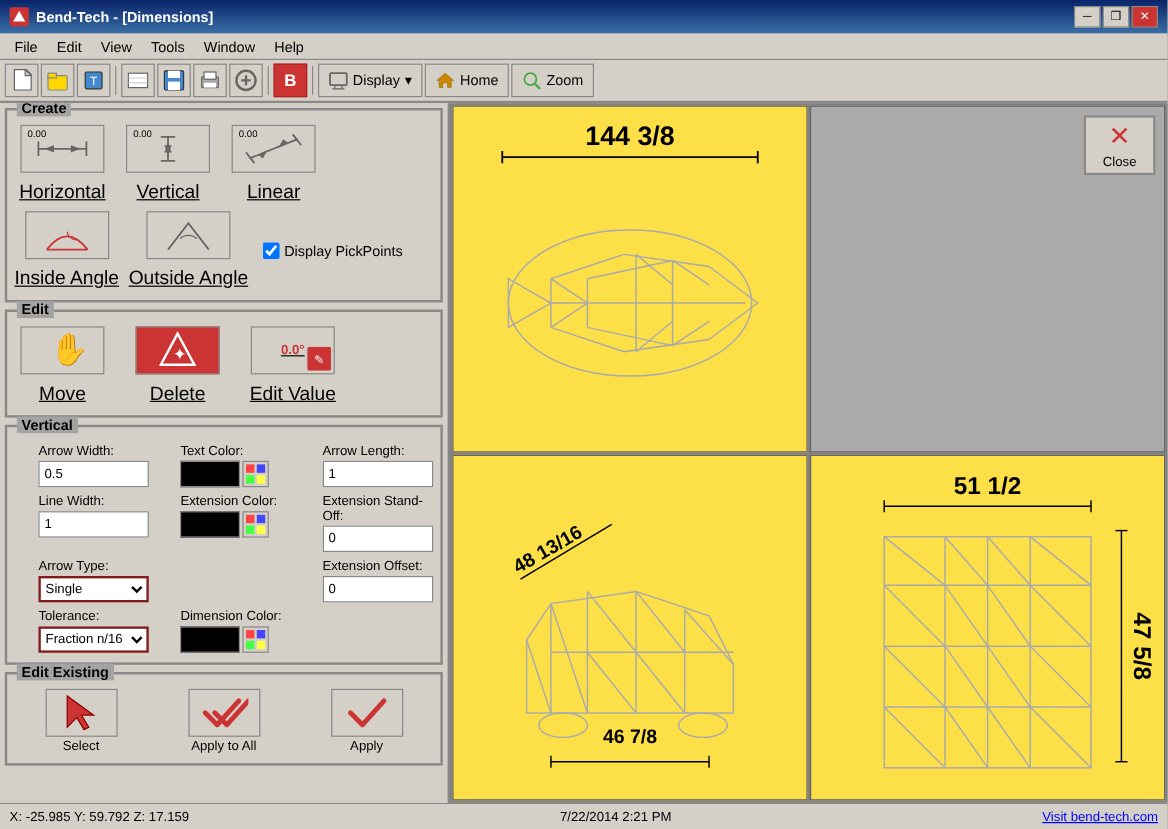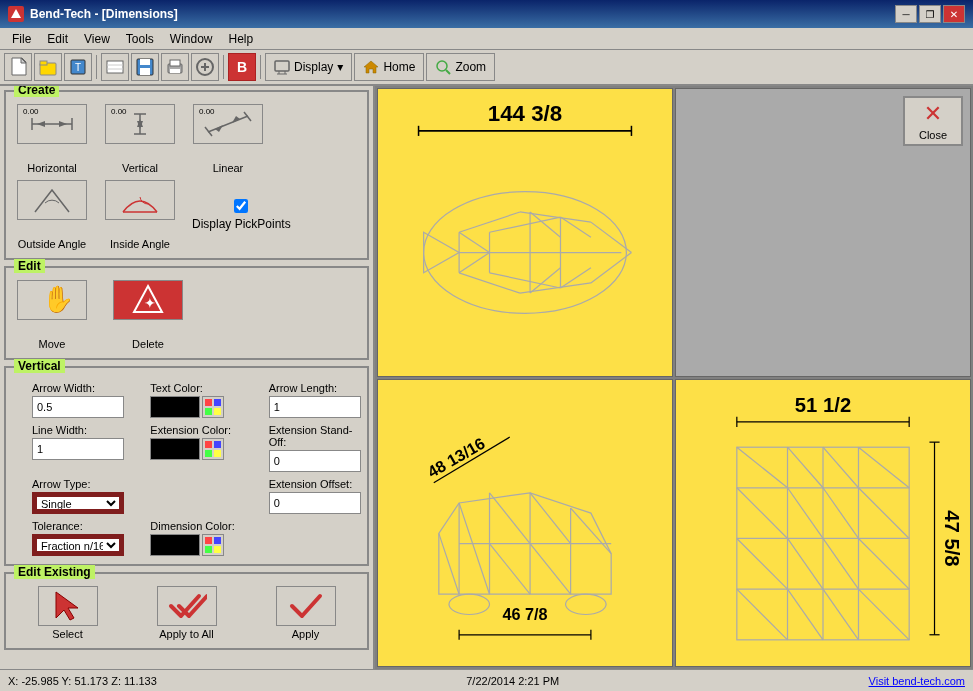--- a/index.html
+++ b/index.html
@@ -88,61 +88,61 @@
       border: 2px solid #888;
       background: #d4d0c8;
       margin-bottom: 6px;
       padding: 4px 6px 8px 6px;
       position: relative;
     }
     .section-label {
       position: absolute;
       top: -9px;
       left: 8px;
-      background: #bef264;
+      background: #a3a3a3;
       padding: 0 4px;
       font-weight: bold;
       font-size: 12px;
     }
 
     
     .create-grid {
       display: flex;
       flex-direction: column;
       gap: 6px;
       margin-top: 8px;
     }
     .create-row { display: flex; gap: 8px; align-items: center; }
     .create-btn {
-      display: flex; flex-direction: column; align-items: center; gap: 18px;
-      cursor: pointer; min-width: 80px;
+      display: flex; flex-direction: column; align-items: center; gap: 8px;
+      cursor: pointer; min-width: 80px; text-decoration: underline;
     }
     .create-icon-box {
       width: 70px; height: 40px;
       background: #d4d0c8;
       border: 1px solid #888;
       display: flex; align-items: center; justify-content: center;
       position: relative;
     }
-    .create-btn-label { font-size: 11px; }
+    .create-btn-label { font-size: 16px; }
 
     
     .checkbox-row { display: flex; align-items: center; gap: 4px; }
     .checkbox-row input { width: 14px; height: 14px; }
 
     
     .edit-row { display: flex; gap: 16px; margin-top: 8px; align-items: center; }
     .settings-field { display: flex; flex-direction: column; gap: 2px; margin-left: 20px; }
     .settings-field label { font-size: 11px; }
     .settings-field input[type="text"] {
       width: 100%; height: 22px; border: 1px solid #888;
       background: white; padding: 0 4px; font-size: 11px;
     }
     .settings-field select {
-      width: 100%; height: 22px; border: 5px solid #7f1d1d;
+      width: 100%; height: 22px; border: 2px solid #7f1d1d;
       background: white; font-size: 11px;
     }
     .color-box-container { display: flex; align-items: center; gap: 2px; }
     .color-box { width: 50px; height: 22px; background: black; border: 1px solid #888; }
     .color-picker-btn {
       width: 22px; height: 22px;
       background: #d4d0c8;
       border: 1px solid #888;
       display: flex; align-items: center; justify-content: center;
       cursor: pointer; font-size: 8px;
@@ -369,39 +369,39 @@
               </svg>
             </div>
             <span class="create-btn-label">Linear</span>
           </div>
         </div>
         <div class="create-row">
 
           <div class="create-btn">
             <div class="create-icon-box">
               <svg width="50" height="36" viewBox="0 0 50 36">
-                <path d="M 8,30 L 25,8 L 42,30" fill="none" stroke="#666" stroke-width="1.5"></path>
-                <path d="M 18,21 A 10,10 0 0 1 32,21" fill="none" stroke="#666" stroke-width="1"></path>
-              </svg>
-            </div>
-            <span class="create-btn-label">Outside Angle</span>
+                <path d="M 8,30 Q 25,8 42,30" fill="none" stroke="#cc3333" stroke-width="1.5"></path>
+                <line x1="8" y1="30" x2="42" y2="30" stroke="#cc3333" stroke-width="1.5"></line>
+                <path d="M 25,15 A 8,8 0 0 0 33,22" fill="none" stroke="#cc3333" stroke-width="1"></path>
+              </svg>
+            </div>
+            <span class="create-btn-label">Inside Angle</span>
           </div>
 
           <div class="create-btn">
             <div class="create-icon-box">
               <svg width="50" height="36" viewBox="0 0 50 36">
-                <path d="M 8,30 Q 25,8 42,30" fill="none" stroke="#cc3333" stroke-width="1.5"></path>
-                <line x1="8" y1="30" x2="42" y2="30" stroke="#cc3333" stroke-width="1.5"></line>
-                <path d="M 25,15 A 8,8 0 0 0 33,22" fill="none" stroke="#cc3333" stroke-width="1"></path>
-              </svg>
-            </div>
-            <span class="create-btn-label">Inside Angle</span>
-          </div>
-
-          <div class="checkbox-row" style="margin-left: 4px; flex-direction: column;">
+                <path d="M 8,30 L 25,8 L 42,30" fill="none" stroke="#666" stroke-width="1.5"></path>
+                <path d="M 18,21 A 10,10 0 0 1 32,21" fill="none" stroke="#666" stroke-width="1"></path>
+              </svg>
+            </div>
+            <span class="create-btn-label">Outside Angle</span>
+          </div>
+
+          <div class="checkbox-row" style="margin-left: 4px;">
             <input type="checkbox" checked="" style="">
             <label>Display PickPoints</label>
           </div>
         </div>
       </div>
     </div>
 
     <div class="section-box">
       <span class="section-label">Edit</span>
       <div class="edit-row">
@@ -418,20 +418,32 @@
         <div class="create-btn">
           <div class="create-icon-box" style="background: #cc3333;">
             <svg width="36" height="36" viewBox="0 0 36 36">
               <polygon points="18,4 32,30 4,30" fill="#cc3333" stroke="white" stroke-width="2"></polygon>
               <text x="14" y="26" font-size="14" fill="white">✦</text>
             </svg>
           </div>
           <span class="create-btn-label">Delete</span>
         </div>
 
+        <div class="create-btn">
+          <div class="create-icon-box">
+            <div style="position: relative; display: flex; align-items: center; justify-content: center; width: 100%; height: 100%;">
+              <span style="font-size: 11px; color: #cc3333; font-weight: bold;">0.0°</span>
+              <svg width="20" height="20" viewBox="0 0 20 20" style="position: absolute; right: 2px; bottom: 2px;">
+                <rect x="0" y="0" width="20" height="20" fill="#cc3333" rx="2"></rect>
+                <text x="10" y="14" text-anchor="middle" font-size="10" fill="white">✎</text>
+              </svg>
+            </div>
+          </div>
+          <span class="create-btn-label">Edit Value</span>
+        </div>
       </div>
     </div>
 
     <div class="section-box">
       <span class="section-label">Vertical</span>
       <div style="display: grid; grid-template-columns: 1fr 1fr 1fr; gap: 6px; margin-top: 10px;">
 
         <div class="settings-field">
           <label>Arrow Width:</label>
           <input type="text" value="0.5" style="">
@@ -691,16 +703,16 @@
           <line x1="95" y1="150" x2="130" y2="200"></line>
           <line x1="130" y1="150" x2="180" y2="200"></line>
         </g>
       </svg>
     </div>
 
   </div>
 </div>
 
 <div class="status-bar">
-  <span>X: -25.985  Y: 51.173  Z: 11.133</span>
+  <span>X: -25.985  Y: 59.792  Z: 17.159</span>
   <span>7/22/2014  2:21 PM</span>
   <a href="#" style="color: blue; ">Visit bend-tech.com</a>
 </div>
 
 </body></html>

